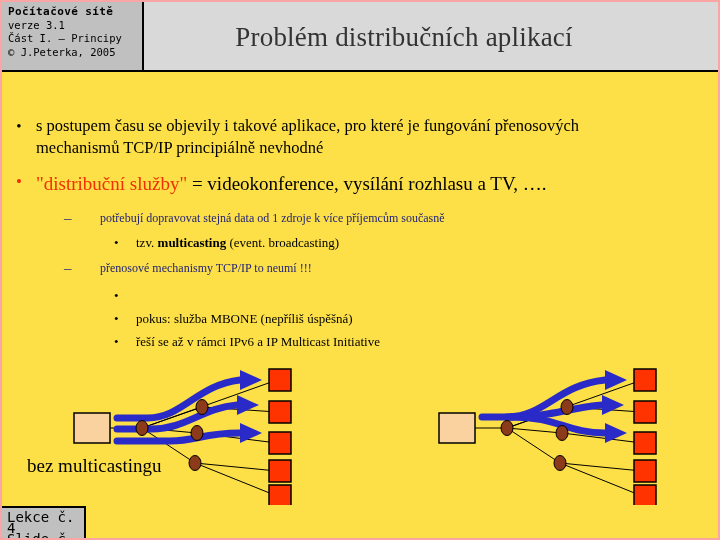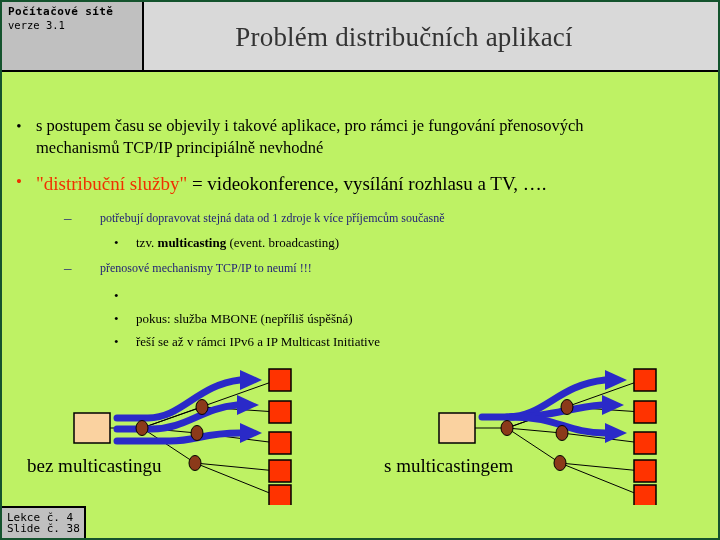--- a/index.html
+++ b/index.html
@@ -1,19 +1,19 @@
 <!DOCTYPE html>
 <html><head>
 <meta charset="utf-8">
 <style>
   html,body{margin:0;padding:0;background:#fff;}
   body{width:720px;height:540px;overflow:hidden;
        font-family:"Liberation Serif",serif;}
-  #slide{position:relative;width:716px;height:536px;border:2px solid #14532d;
-         background:#bef264;box-sizing:content-box;overflow:hidden;}
+  #slide{position:relative;width:716px;height:536px;border:2px solid #fca5a5;
+         background:#fde047;box-sizing:content-box;overflow:hidden;}
 
   
   #header-band{position:absolute;left:0;top:0;width:716px;height:70px;
                background:#d9d9d9;border-bottom:2px solid #000;box-sizing:border-box;}
   #ident-box{position:absolute;left:0;top:0;width:142px;height:70px;
              background:#c0c0c0;border-right:2px solid #000;border-bottom:2px solid #000;
              box-sizing:border-box;padding:3px 0 0 6px;
              font-family:"DejaVu Sans Mono","Liberation Mono",monospace;
              font-size:10.5px;line-height:13.5px;color:#000;}
   #ident-title{font-weight:bold;font-size:11px;letter-spacing:.4px;}
@@ -39,41 +39,43 @@
 
   
   .diagram{position:absolute;}
   .cap{position:absolute;font-size:19px;color:#000;white-space:nowrap;}
 
   
   #footer-box{position:absolute;left:0;bottom:0;width:84px;height:32px;
               background:#c0c0c0;border-top:2px solid #000;border-right:2px solid #000;
               box-sizing:border-box;padding:4px 0 0 5px;
               font-family:"DejaVu Sans Mono","Liberation Mono",monospace;
-              font-size:11px;line-height:11px;color:#000;}
+              font-size:14px;line-height:11px;color:#000;}
 </style>
 </head>
 <body>
 
 <div id="slide">
 
   <div id="header-band"></div>
 
   <div id="ident-box">
     <div id="ident-title">Počítačové sítě</div>
     <div>verze 3.1</div>
+    <div>Část I. – Principy</div>
+    <div>© J.Peterka, 2005</div>
   </div>
 
   <div id="slide-title">Problém distribučních aplikací</div>
 
   <div id="content">
 
     <div class="l1" style="margin-top:43px;">
       <div class="bul">•</div>
-      <div class="txt" style="max-width:600px;">s postupem času se objevily i takové aplikace, pro rámci je fungování přenosových mechanismů TCP/IP principiálně nevhodné</div>
+      <div class="txt" style="max-width:600px;">s postupem času se objevily i takové aplikace, pro které je fungování přenosových mechanismů TCP/IP principiálně nevhodné</div>
     </div>
 
     <div class="l1 l1b" style="margin-top:12px;">
       <div class="bul">•</div>
       <div class="txt">
         <span class="red">"distribuční služby"</span><span> = videokonference, vysílání rozhlasu a TV, ….</span>
       </div>
     </div>
 
     <div class="l2" style="margin-top:10px;">
@@ -185,20 +187,19 @@
       <ellipse cx="133" cy="103" rx="6" ry="7.5" fill="#8b3a1a" stroke="#000" stroke-width="1"></ellipse>
     </g>
     <g fill="#ff3300" stroke="#000" stroke-width="1.5">
       <rect x="207" y="9" width="22" height="22"></rect>
       <rect x="207" y="41" width="22" height="22"></rect>
       <rect x="207" y="72" width="22" height="22"></rect>
       <rect x="207" y="100" width="22" height="22"></rect>
       <rect x="207" y="125" width="22" height="22"></rect>
     </g>
   </svg>
-  <div class="cap" style="left:382px;top:453px;">s multicastingem</div>
 
   <div id="footer-box">
     <div>Lekce č. 4</div>
     <div>Slide č. 38</div>
   </div>
 
 </div>
 
 </body></html>

